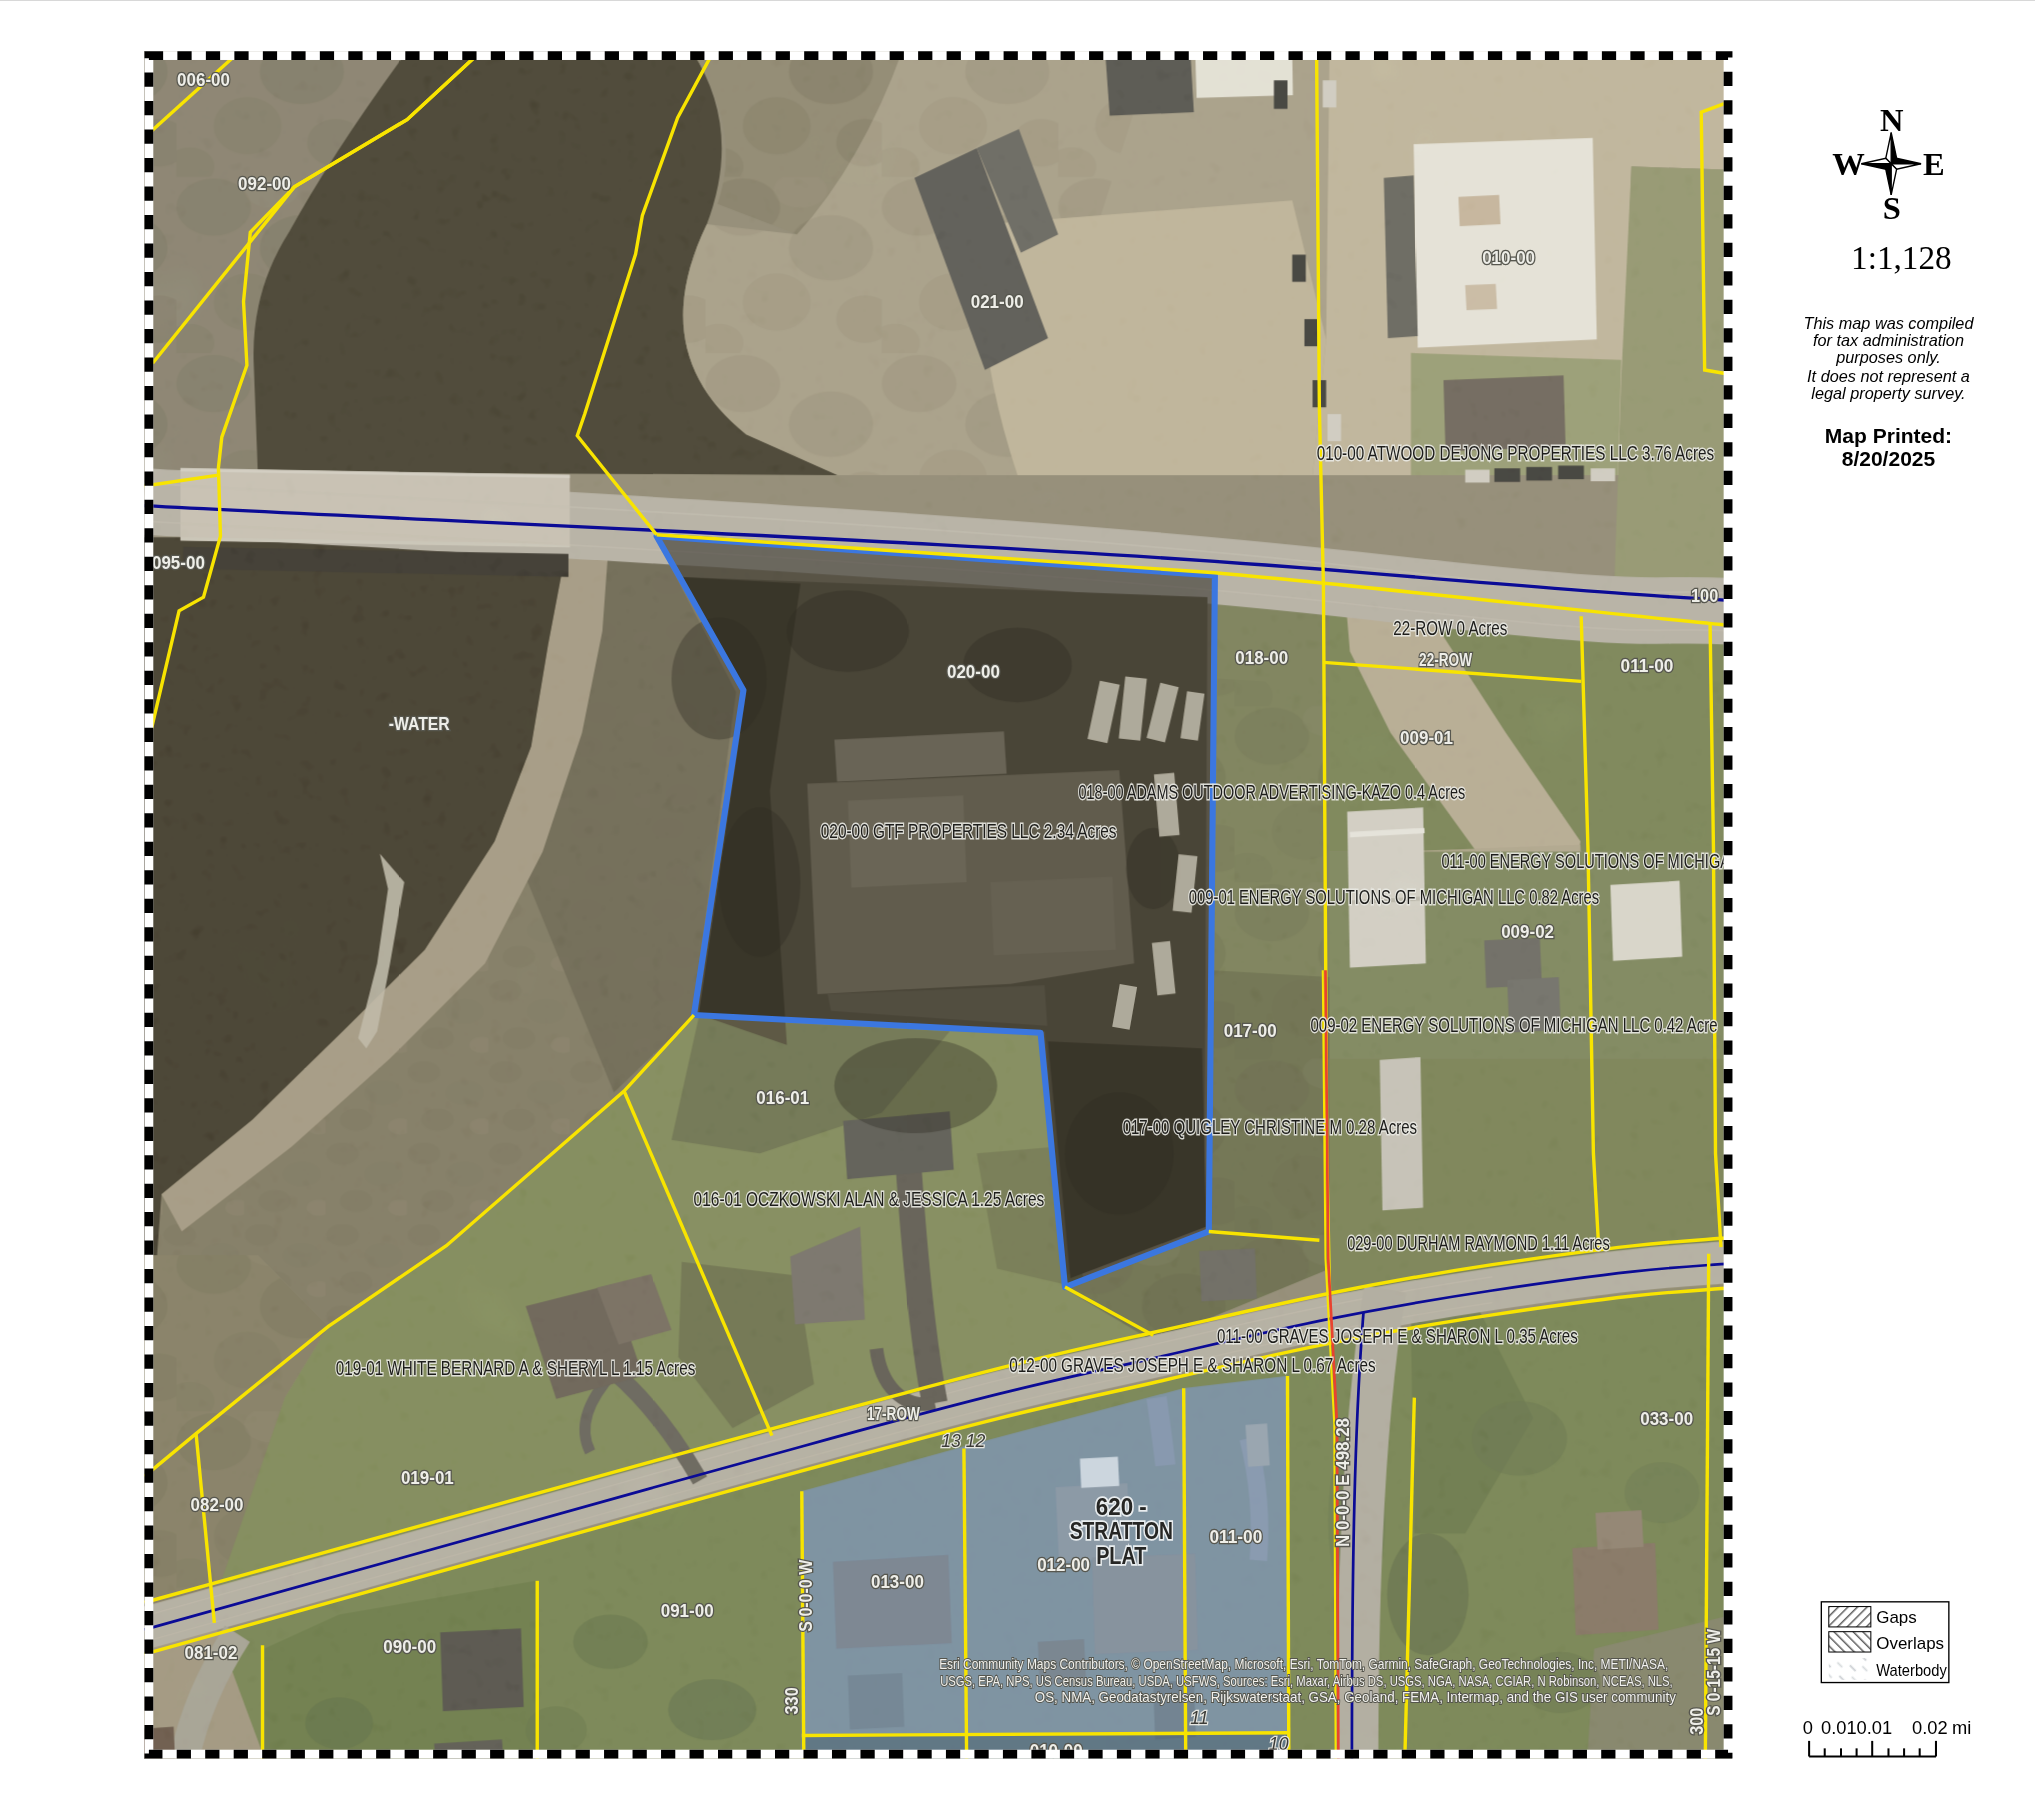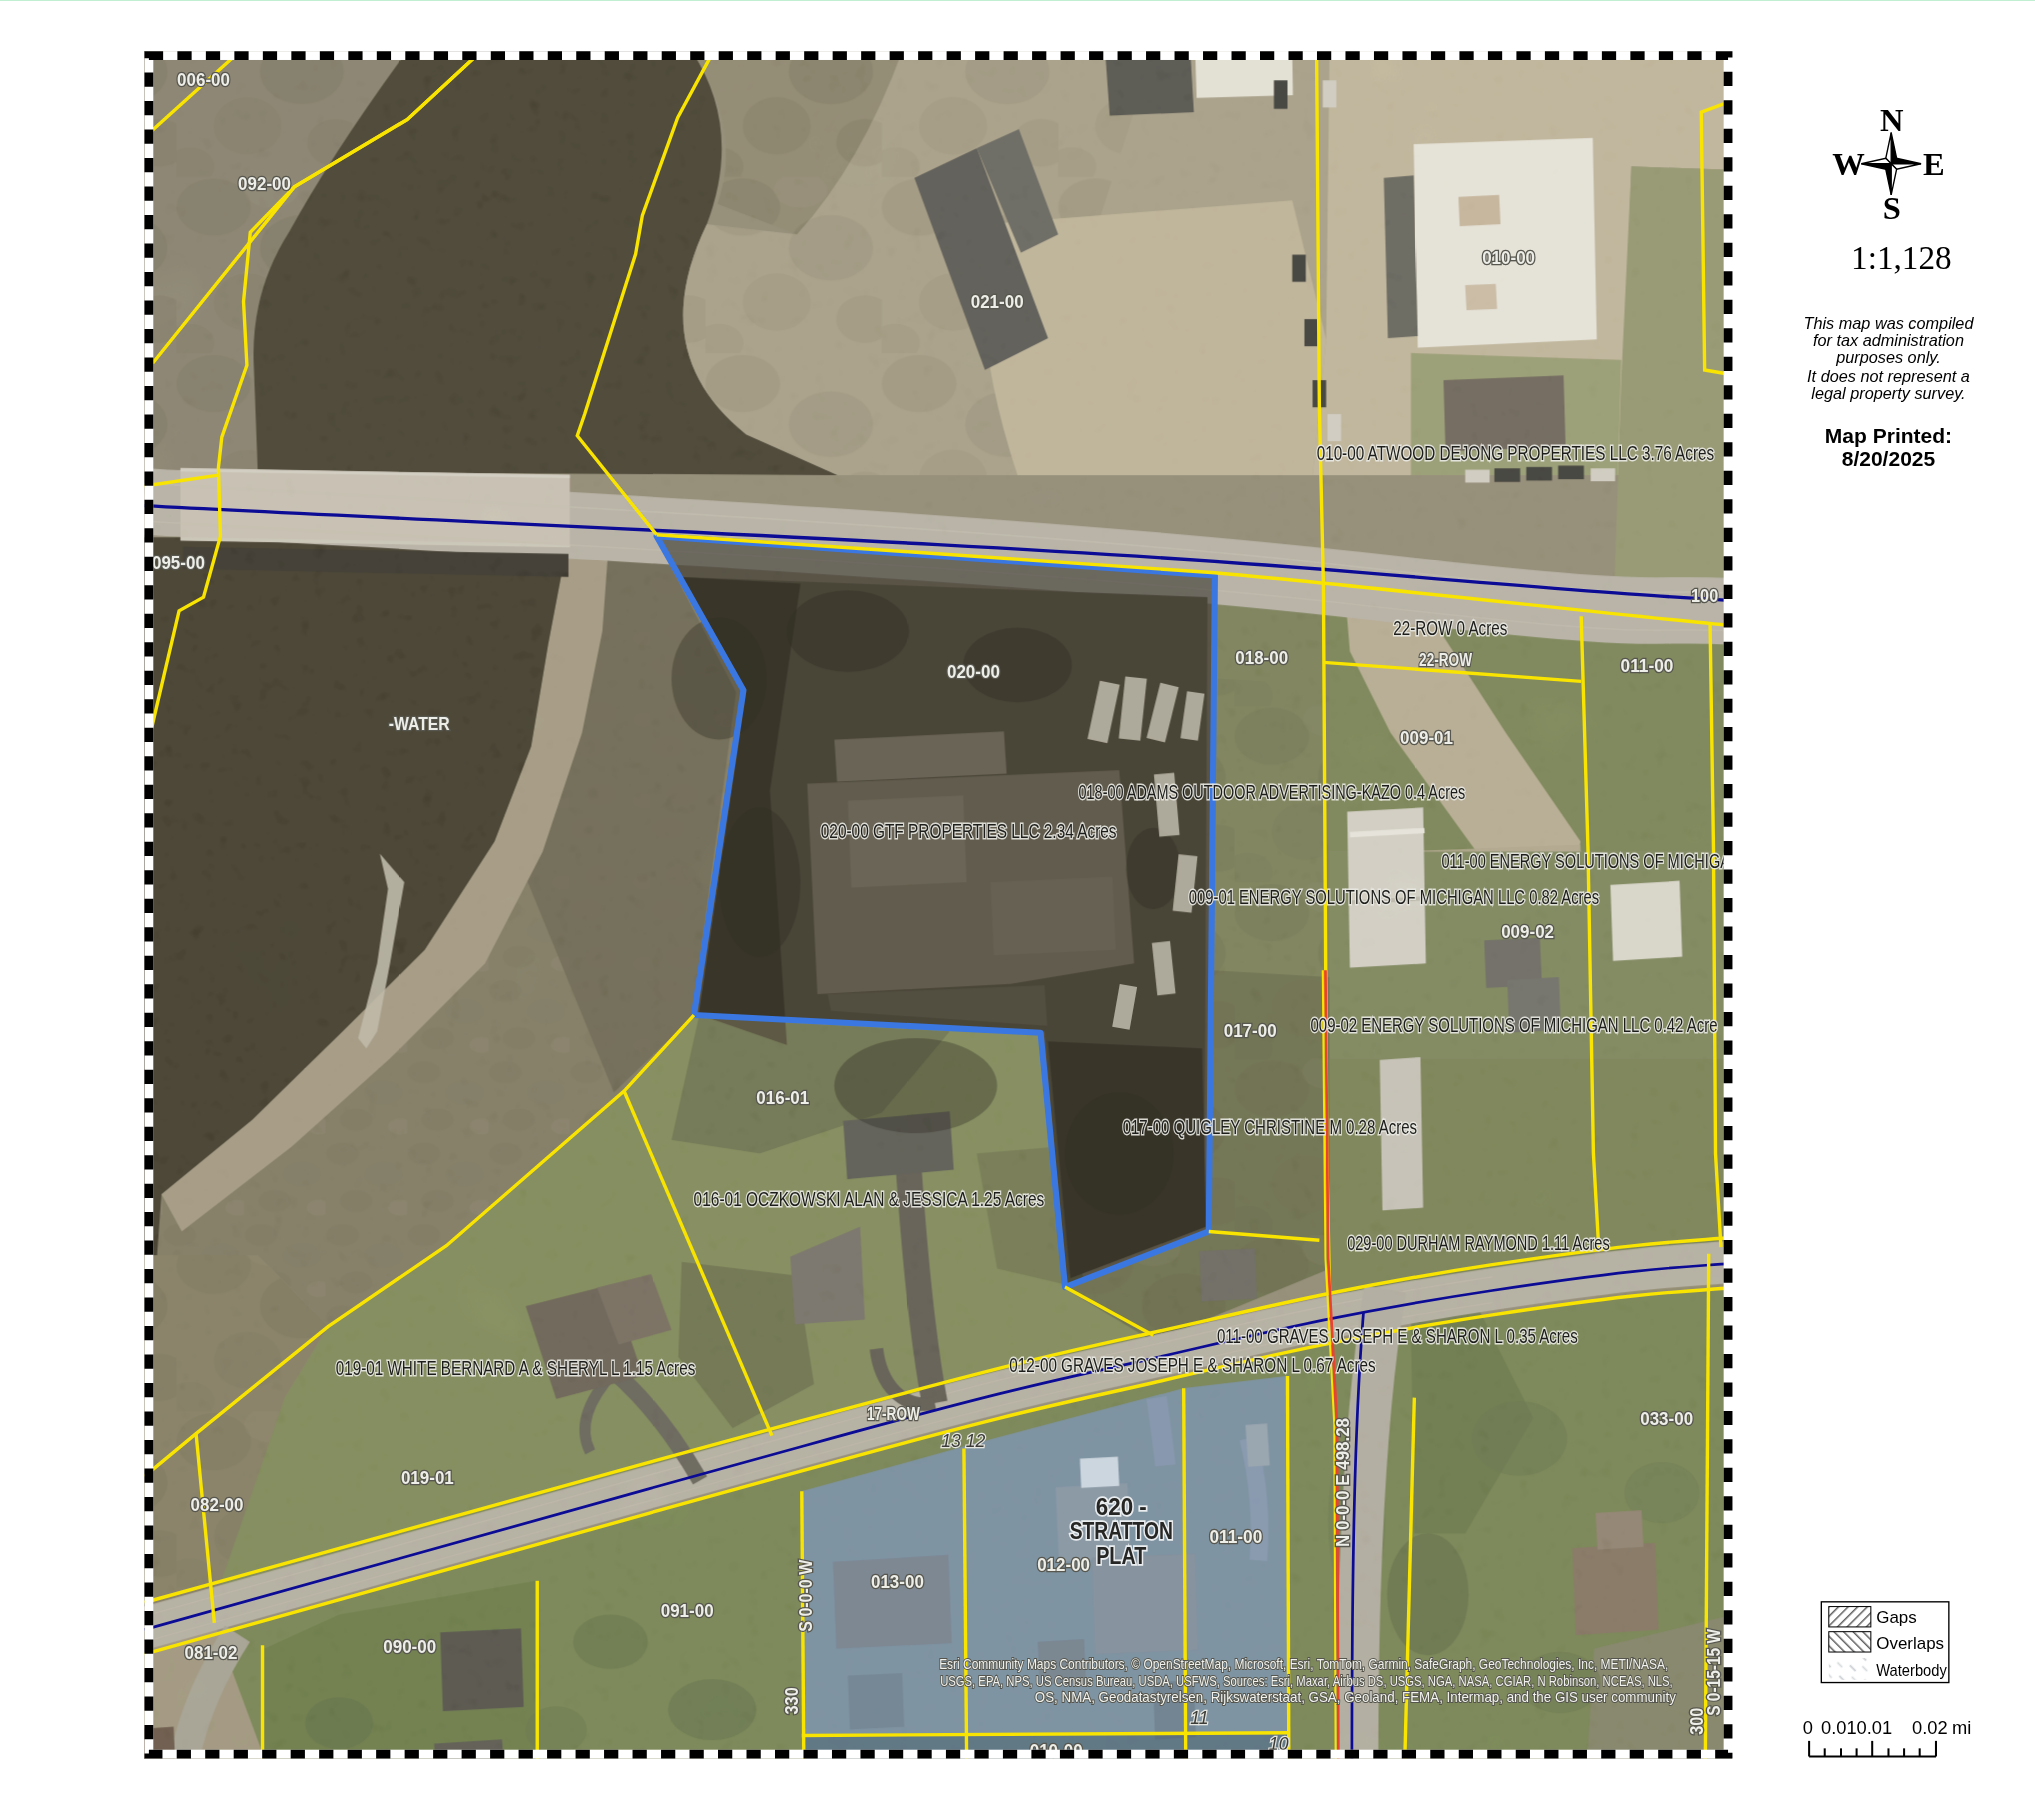--- a/index.html
+++ b/index.html
@@ -1,16 +1,16 @@
 <!DOCTYPE html>
 <html style="font-size:11px"><head>
 <meta charset="utf-8">
 <style>
   html,body{margin:0;padding:0;background:#ffffff;}
-  #page{position:relative;width:2035px;height:1809px;background:#22c55e;overflow:hidden;
+  #page{position:relative;width:2035px;height:1809px;background:#737373;overflow:hidden;
         font-family:"Liberation Sans", sans-serif;}
   svg{position:absolute;left:0;top:0;}
 </style>
 </head>
 <body>
 <div id="page">
 <svg width="2035" height="1809" viewBox="0 0 3000 2666">
 <defs>
   <clipPath id="mapclip">
           <rect x="213" y="75" width="2341" height="2517"></rect>

